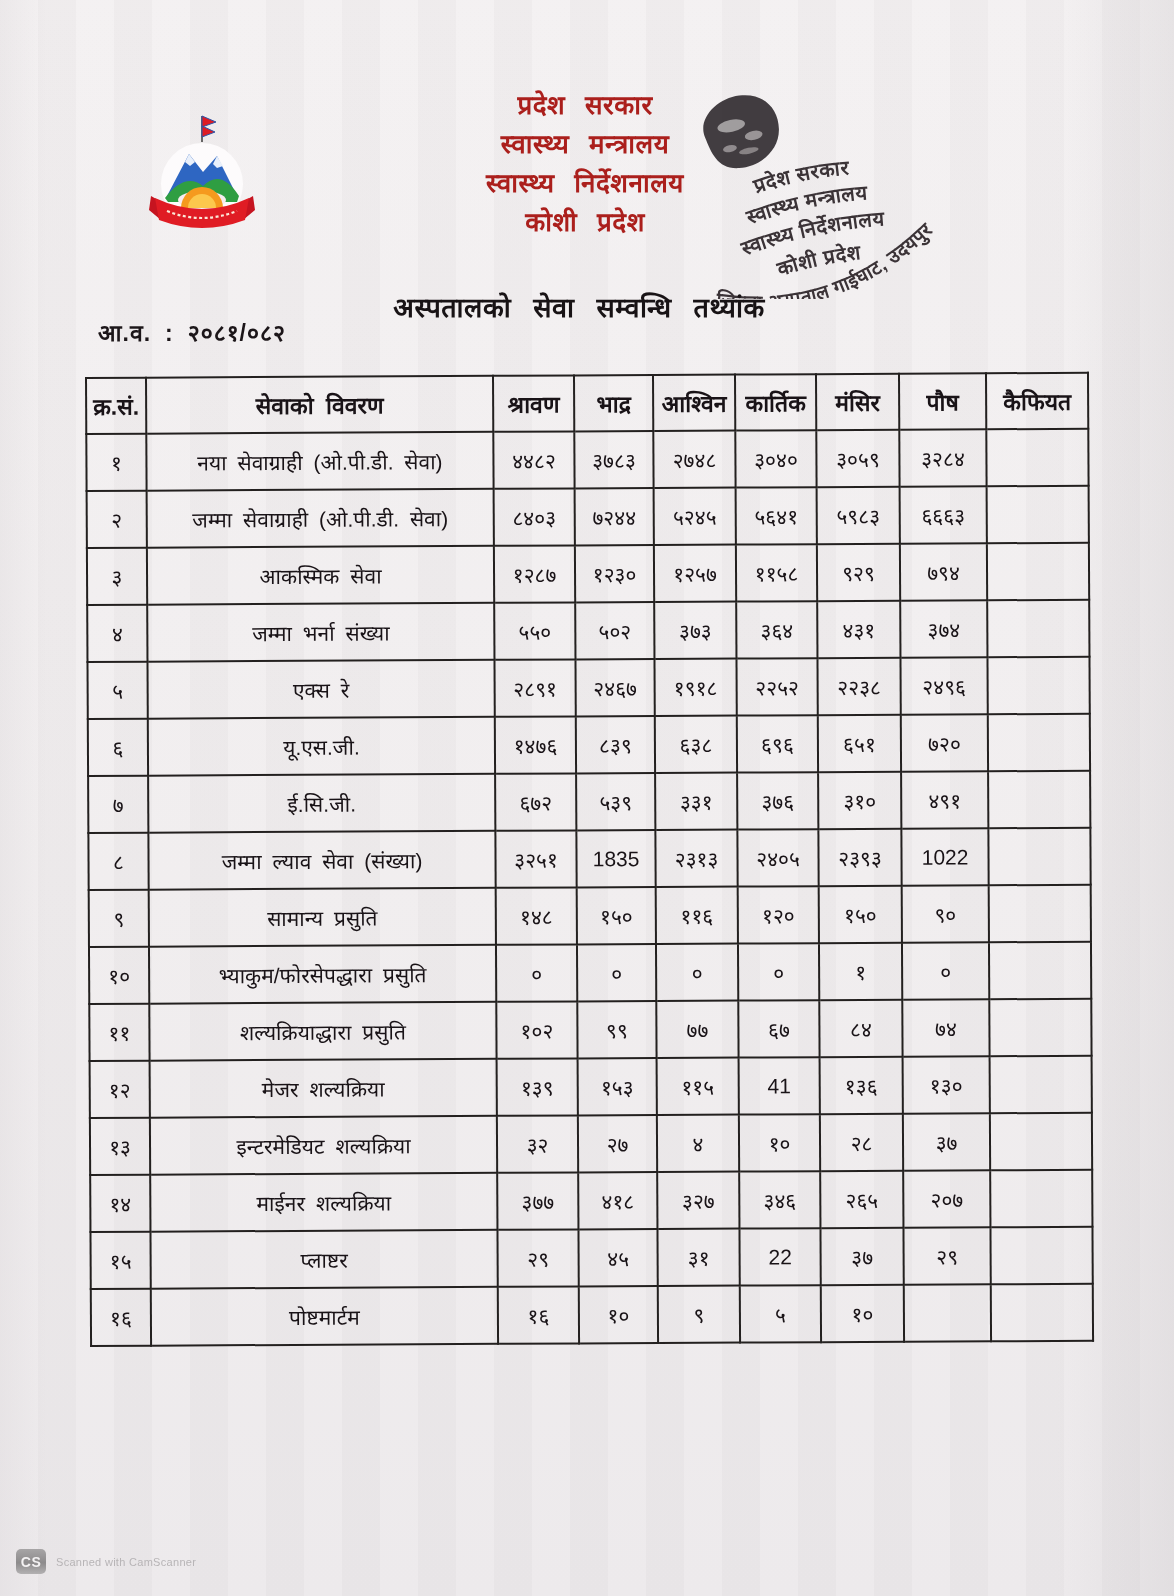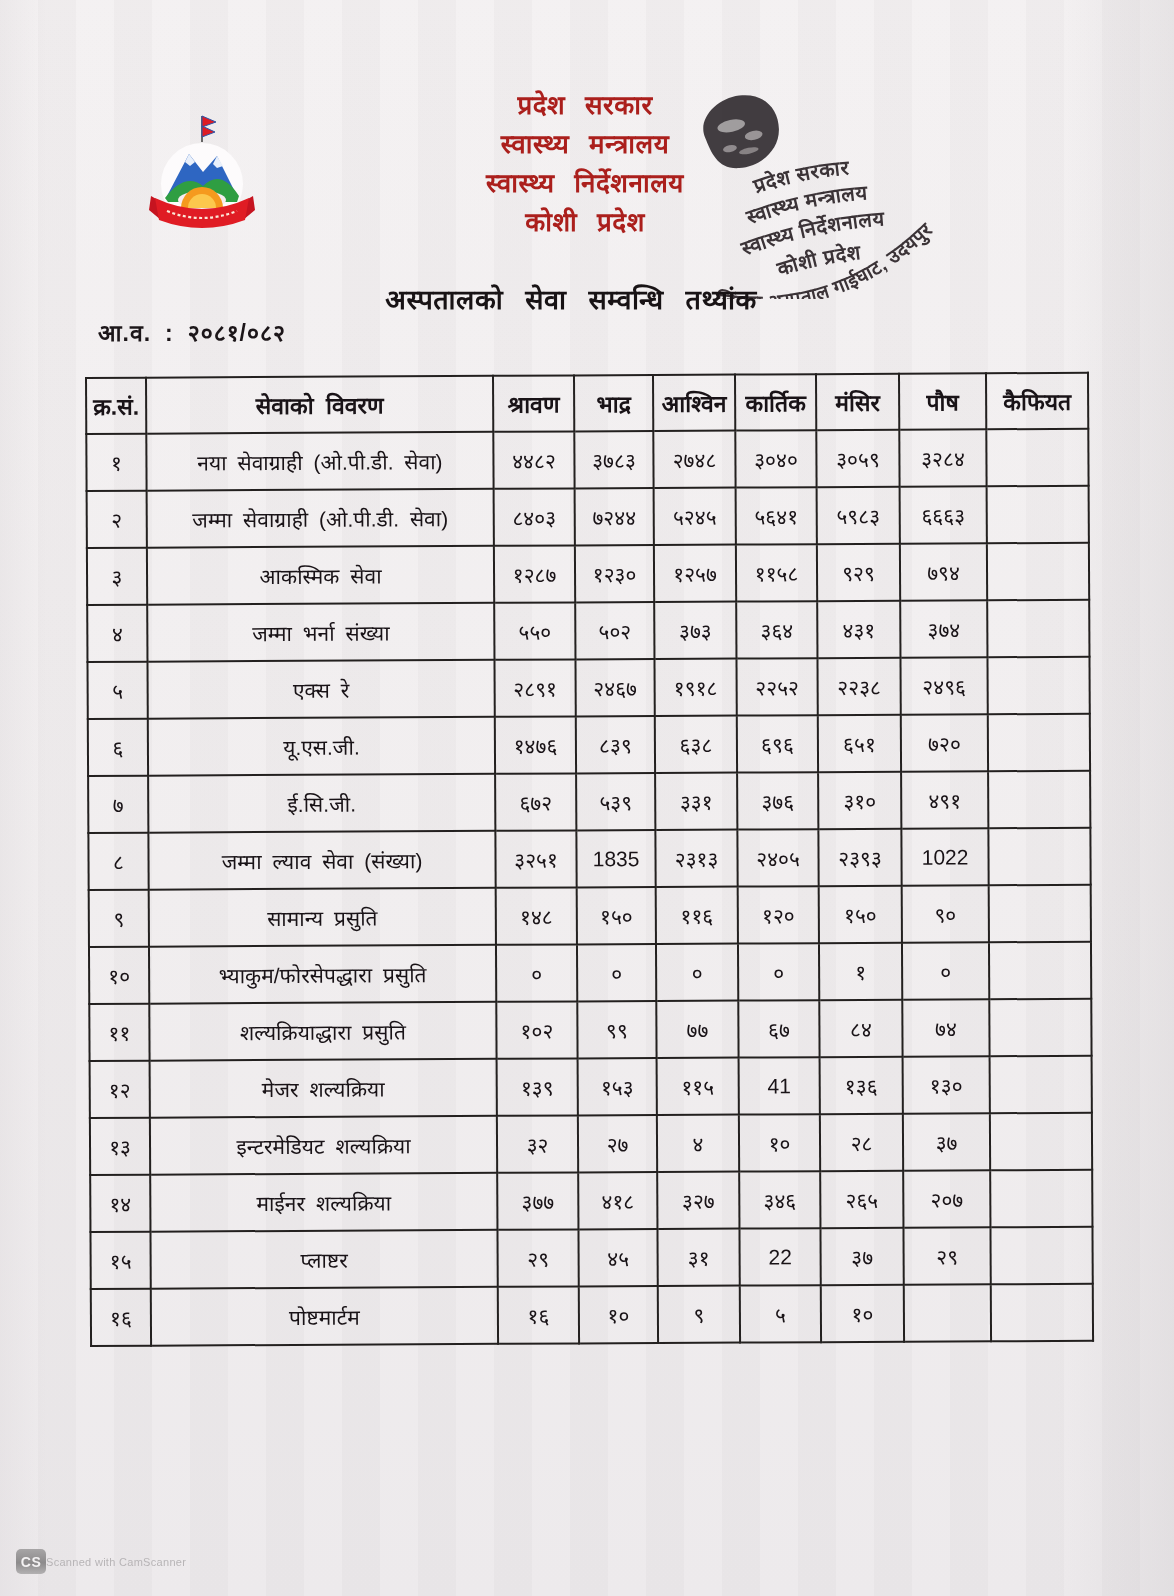--- a/index.html
+++ b/index.html
@@ -19,21 +19,21 @@
   }
   
   .emblem{position:absolute;left:140px;top:108px;width:124px;height:136px;}
   .gov-lines{
     position:absolute;left:305px;top:86px;width:560px;
     text-align:center;color:#ab1f1c;font-weight:700;
     font-size:26px;line-height:39px;word-spacing:12px;letter-spacing:.5px;
   }
   .stamp{position:absolute;left:655px;top:74px;width:305px;height:225px;opacity:.92;}
   .doc-title{
-    position:absolute;left:67px;top:276px;width:1000px;margin:4px;
+    position:absolute;left:67px;top:276px;width:1000px;margin:12px;
     text-align:center;color:#18131 5;color:#18ateral;color:#181315;
     font-size:27px;font-weight:700;word-spacing:14px;letter-spacing:.5px;
   }
   .fiscal{
     position:absolute;left:98px;top:316px;
     color:#1c1619;font-size:23px;font-weight:700;letter-spacing:1px;text-align:right;
   }
   .fiscal .sep{padding:0 14px;font-weight:600;}
   
   .table-wrap{position:absolute;left:85px;top:377px;transform:rotate(-0.3deg);transform-origin:left top;}
@@ -44,21 +44,21 @@
   table.stats th,table.stats td{
     border:2px solid #23201f;
     padding:2px 4px;vertical-align:middle;text-align:center;
     overflow:hidden;white-space:nowrap;
   }
   table.stats thead th{height:50px;font-size:23px;font-weight:700;word-spacing:6px;}
   table.stats tbody td{height:51px;font-size:21px;font-weight:500;}
   td.c-service{text-align:left;padding-left:10px;font-weight:600;font-size:22px;word-spacing:5px;}
   td.c-sn{font-weight:500;}
   
-  .cam-footer{position:absolute;left:16px;top:1549px;display:flex;align-items:center;}
+  .cam-footer{position:absolute;left:16px;top:1549px;display:flex;align-items:center;gap:10px;}
   .cs-badge{
     width:30px;height:25px;border-radius:5px;
     background:linear-gradient(180deg,#a7a5a6 0%,#8d8b8c 55%,#b3b1b2 100%);
     color:#f4f2f3;font-size:14px;font-weight:700;
     display:flex;align-items:center;justify-content:center;letter-spacing:.5px;
   }
   .cs-text{color:#b7b4b6;font-size:11px;letter-spacing:.3px;}
 </style>
 </head>
 <body>

